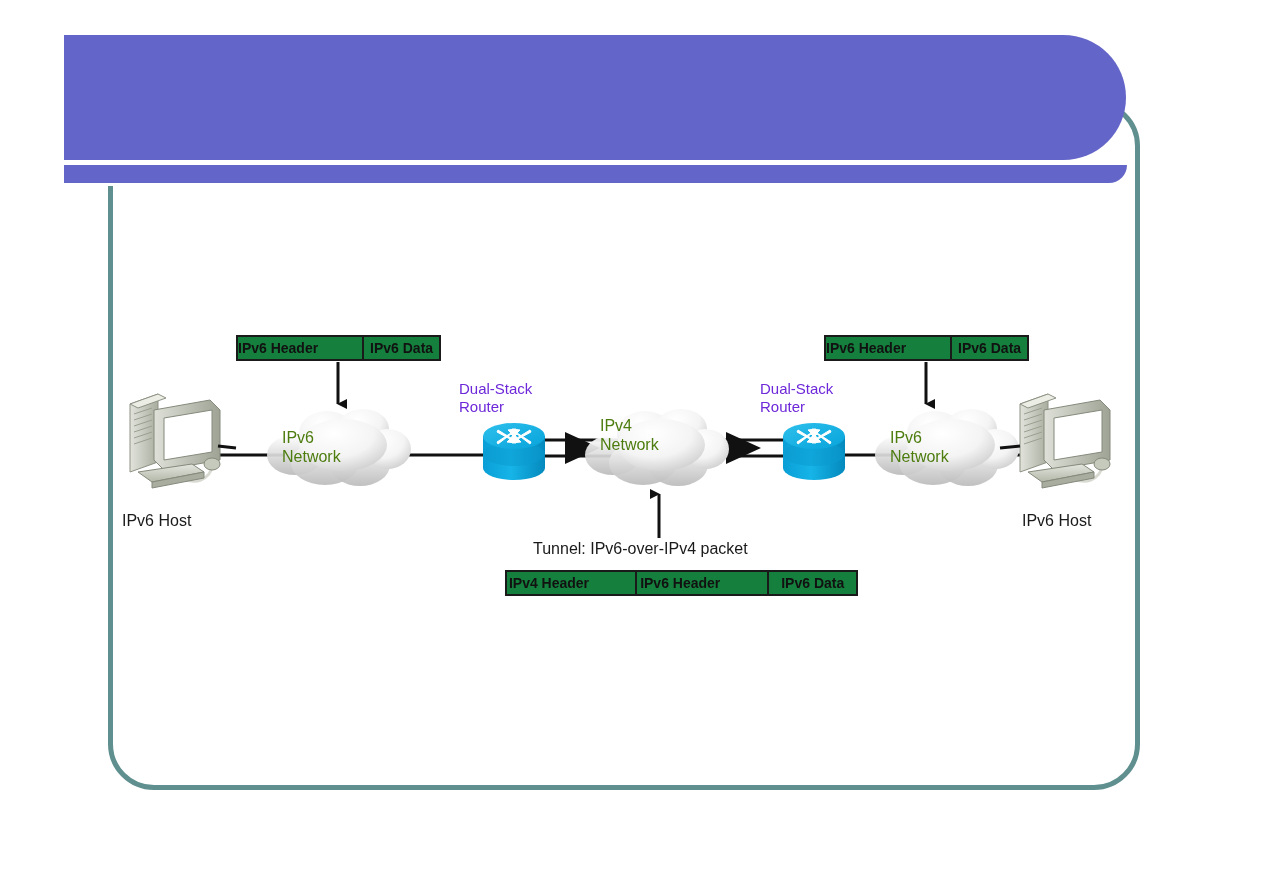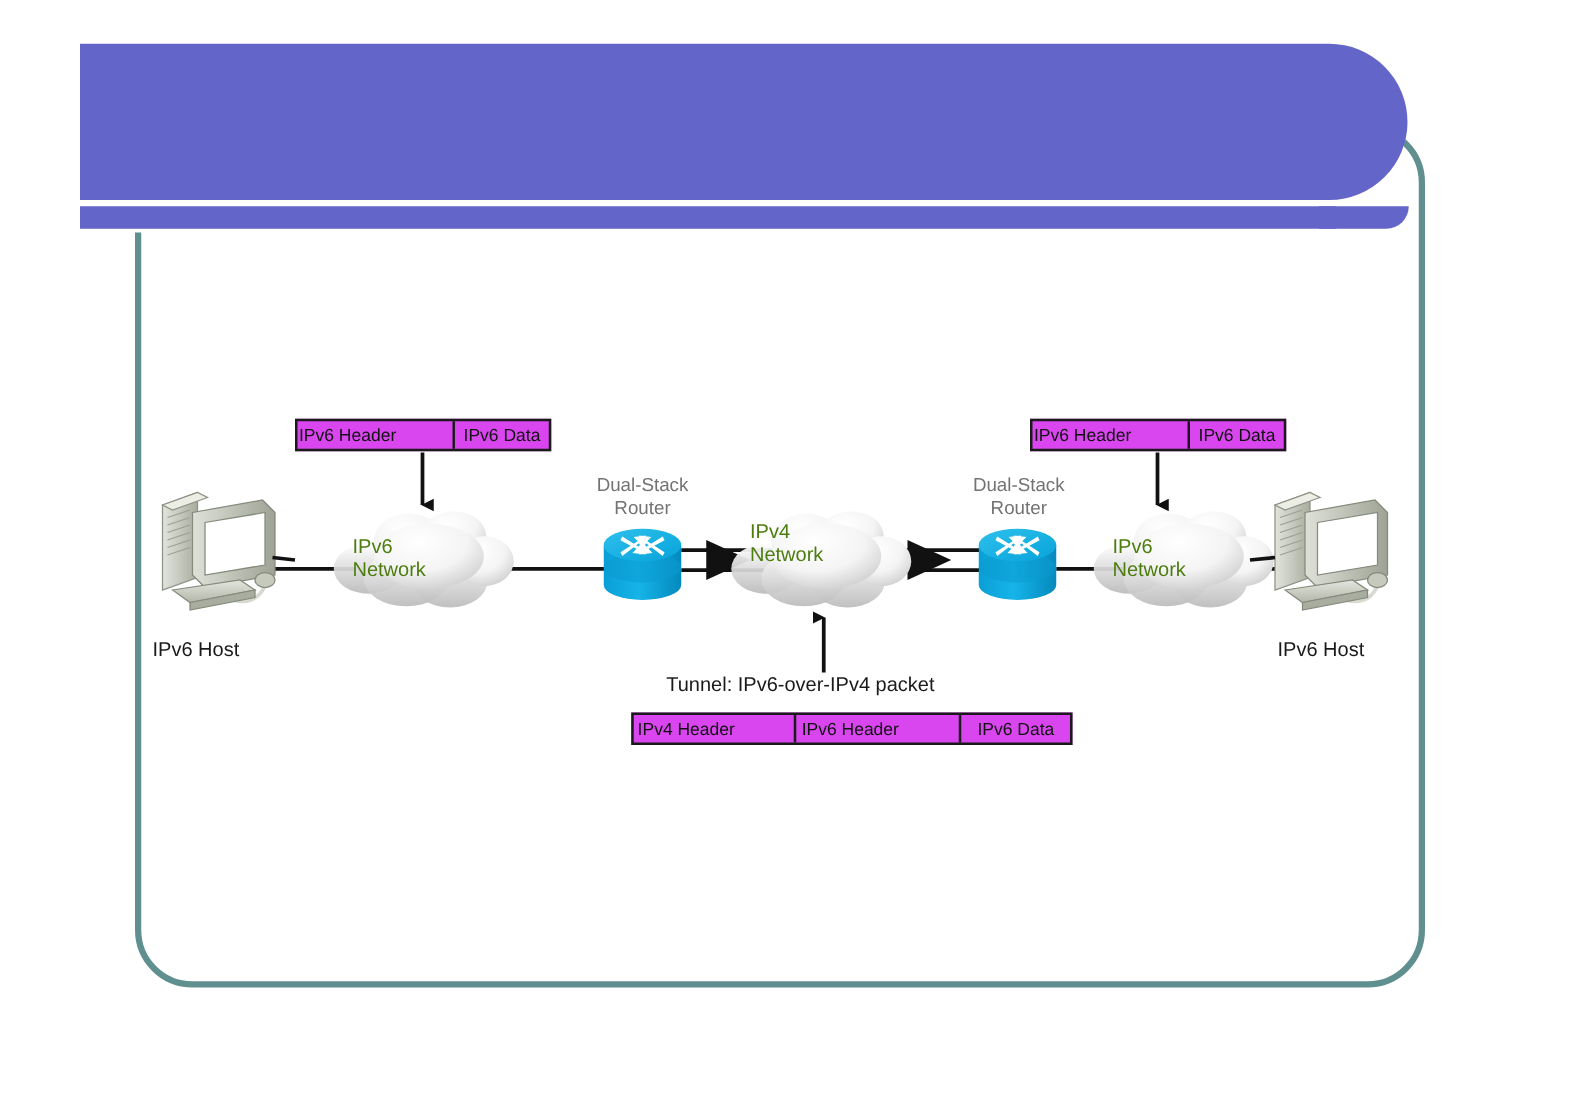--- a/index.html
+++ b/index.html
@@ -82,23 +82,24 @@
     top: 0;
     width: 1262px;
     height: 893px;
   }
 
   
   .packet {
     position: absolute;
     display: flex;
     border: 2px solid #1a1a1a;
-    background: #d946ef;
+    background: #15803d;
     box-sizing: border-box;
     height: 26px;
+    font-weight: bold;
   }
   .packet .seg {
     display: flex;
     align-items: center;
     justify-content: center;
     font-size: 14px;
     color: #111111;
     box-sizing: border-box;
     height: 100%;
     white-space: nowrap;
@@ -124,22 +125,22 @@
   
   .lbl {
     position: absolute;
     font-size: 16px;
     color: #1a1a1a;
     white-space: nowrap;
   }
   .lbl-center {
     position: absolute;
     font-size: 15px;
-    color: #737373;
-    text-align: center;
+    color: #6d28d9;
+    text-align: left;
     line-height: 18px;
     white-space: nowrap;
   }
   #label-host-left   { left: 122px; top: 512px; }
   #label-host-right  { left: 1022px; top: 512px; }
   #label-router-left { left: 459px; top: 380px; width: 110px; }
   #label-router-right{ left: 760px; top: 380px; width: 110px; }
   #label-tunnel      { left: 533px; top: 540px; font-size: 16px; }
 
   .cloud-label {

